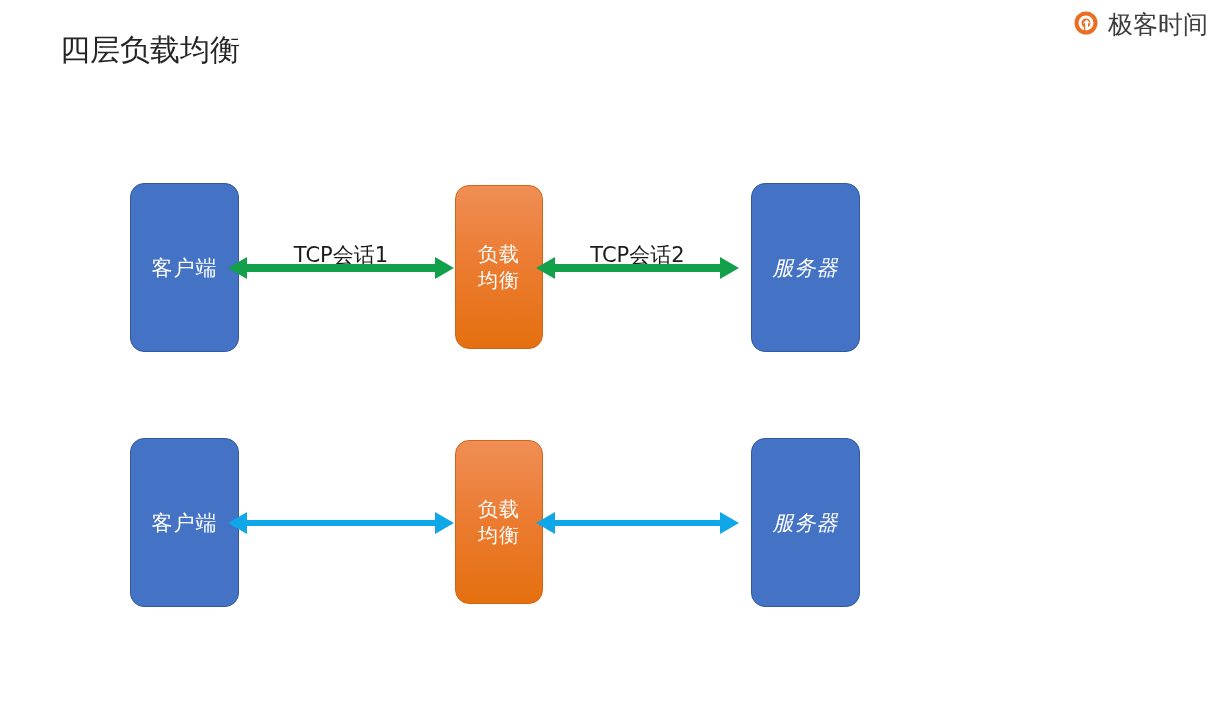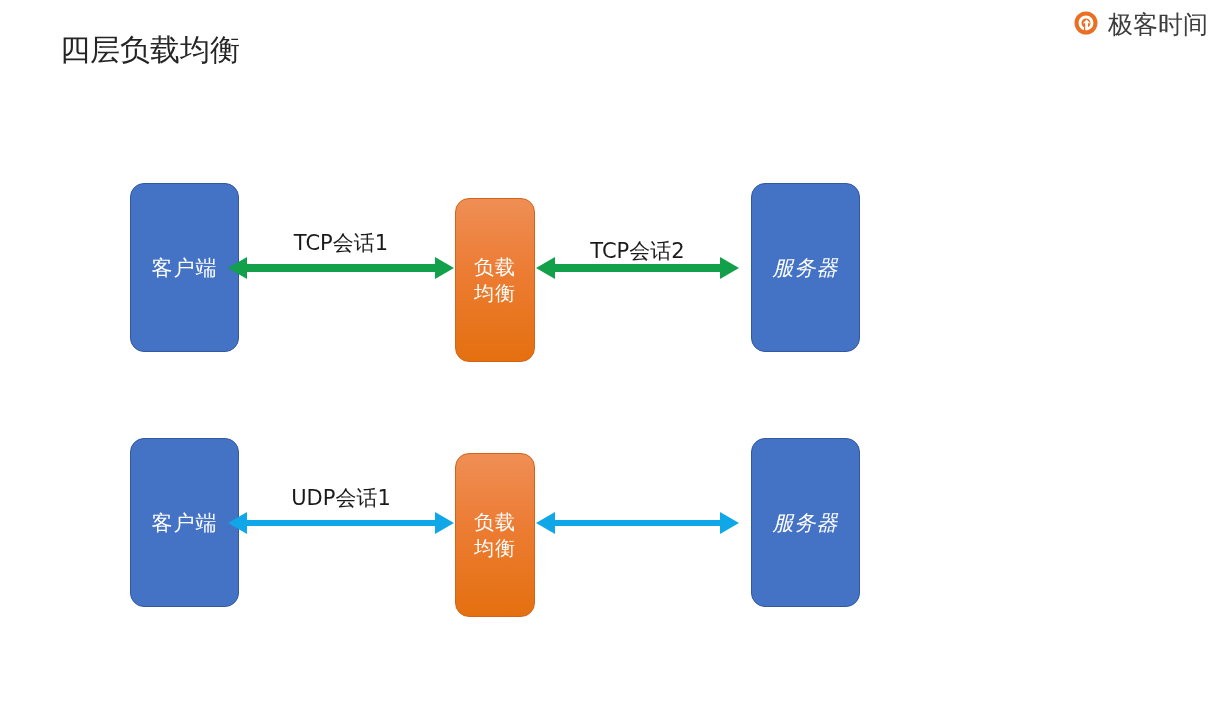--- a/index.html
+++ b/index.html
@@ -90,23 +90,23 @@
     background: #4472c4;
     border: 1px solid #32589f;
     font-size: 21px;
     letter-spacing: 1px;
     margin-left: 12px;
   }
   .node-client { left: 118px; }
   .node-server { left: 739px; font-style: italic; }
 
   .node-lb {
-    top: 15px;
+    top: 2px;
     left: 455px;
-    width: 80px;
+    width: 88px;
     height: 164px;
     background: linear-gradient(180deg, #ef8e55 0%, #ec7c33 45%, #e4700f 100%);
     border: 1px solid #d4631a;
     font-size: 20px;
     line-height: 1.32;
     letter-spacing: 1px;
   }
   .node-lb .lb-text { display: block; }
 
   
@@ -148,23 +148,24 @@
   .arrow-left-seg  { left: 228px; width: 226px; top: 73px; }
   .arrow-right-seg { left: 536px; width: 203px; top: 73px; }
 
   .edge-label {
     position: absolute;
     font-size: 21px;
     color: #1a1a1a;
     font-family: "DejaVu Sans", sans-serif;
     white-space: nowrap;
     text-align: center;
+    margin-top: 12px;
   }
   .label-l1 { left: 228px; width: 226px; top: 46px; }
-  .label-r1 { left: 536px; width: 203px; top: 54px; }
+  .label-r1 { left: 536px; width: 203px; top: 46px; text-decoration: underline; }
 </style>
 </head>
 <body>
 
 <div class="slide">
 
   <div class="brand">
     <div class="brand-mark">
       <svg width="30" height="30" viewBox="0 0 30 30" xmlns="http://www.w3.org/2000/svg">
         <circle cx="15" cy="14" r="11.5" fill="#ea6f22"></circle>
@@ -219,21 +220,20 @@
       <div>
         <span class="lb-text">负载</span>
         <span class="lb-text">均衡</span>
       </div>
     </div>
 
     <div class="node node-server">
       <span>服务器</span>
     </div>
 
-    <div class="edge-label label-l1">UDP会话1</div>
     <div class="arrow arrow-cyan arrow-left-seg">
       <span class="head head-left"></span>
       <span class="shaft"></span>
       <span class="head head-right"></span>
     </div>
 
     <div class="arrow arrow-cyan arrow-right-seg">
       <span class="head head-left"></span>
       <span class="shaft"></span>
       <span class="head head-right"></span>

